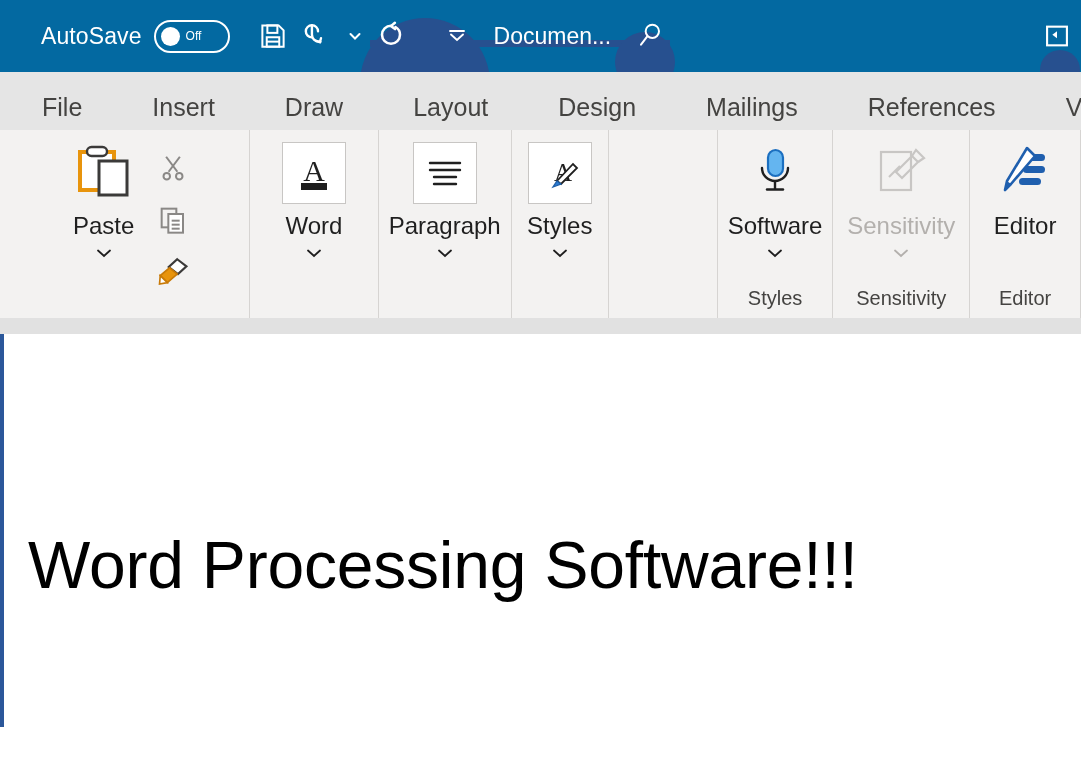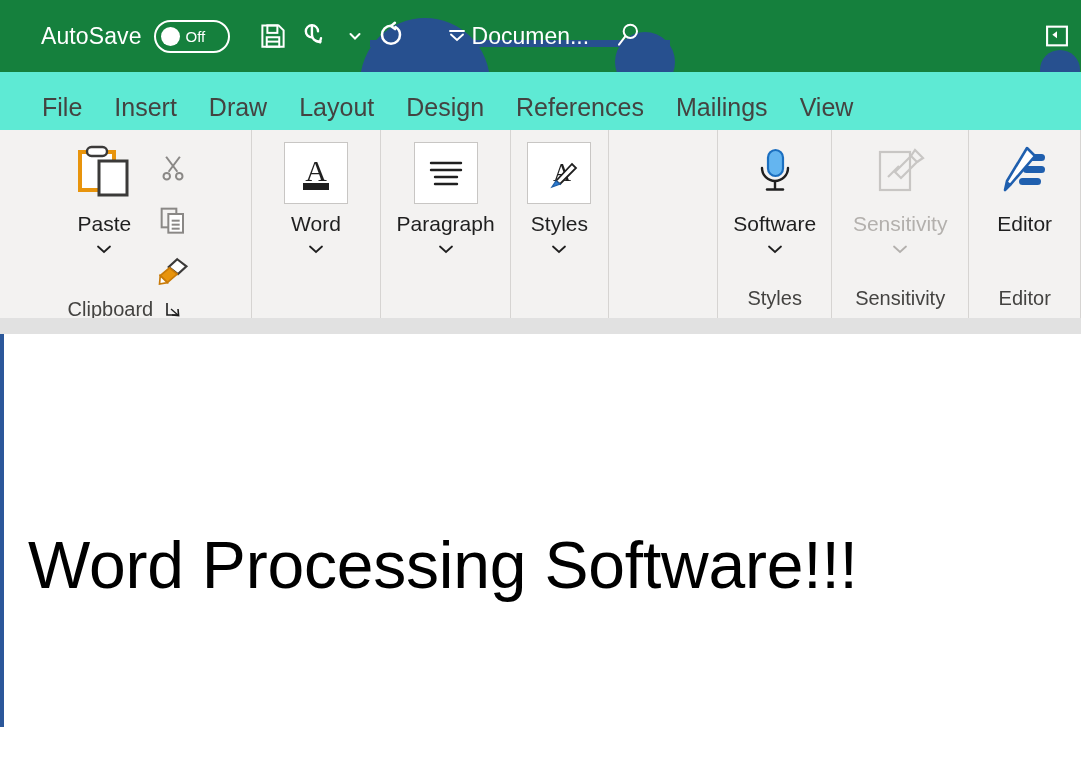--- a/index.html
+++ b/index.html
@@ -8,21 +8,21 @@
     overflow: hidden;
     font-family: "Liberation Sans", sans-serif;
     background: #ffffff;
   }
 
   #app { position: relative; width: 1081px; height: 780px; }
 
   
   .titlebar {
     position: absolute; left: 0; top: 0; width: 1081px; height: 72px;
-    background: #15803d; overflow: hidden;
+    background: #0369a1; overflow: hidden;
   }
   .tb-deco { position: absolute; border-radius: 50%; background: #27508F; }
   .tb-deco.d1 { width: 130px; height: 130px; left: 360px; top: 18px; }
   .tb-deco.d2 { width: 60px;  height: 60px;  left: 615px; top: 32px; }
   .tb-deco.d3 { width: 40px;  height: 40px;  left: 1040px;top: 50px; }
   .tb-bar-deco { position: absolute; height: 7px; background: #27508F; left: 370px; top: 40px; width: 300px; }
 
   .tb-left {
     position: absolute; left: 0; top: 0; height: 72px;
     display: flex; align-items: center; gap: 0px; z-index: 3;
@@ -30,31 +30,31 @@
   .autosave-label {
     color: #fff; font-size: 23px; margin-left: 41px; letter-spacing: .1px;
     white-space: nowrap;
   }
   .toggle {
     margin-left: 12px; width: 76px; height: 33px; border: 2.5px solid #fff;
     border-radius: 17px; display: flex; align-items: center; gap: 6px;
     padding-left: 5px; cursor: pointer;
   }
   .toggle .knob { width: 19px; height: 19px; border-radius: 50%; background: #fff; flex: none;}
-  .toggle .tlabel { color: #fff; font-size: 15px; }
+  .toggle .tlabel { color: #fff; font-size: 12px; }
 
   .qat { display: flex; align-items: center; gap: 0; margin-left: 20px; z-index:3; }
   .qbtn {
     width: 46px; height: 46px; display: flex; align-items: center; justify-content: center;
     cursor: pointer;
   }
   .qchev { width: 26px; height: 46px; display:flex; align-items:center; justify-content:center; cursor:pointer; }
 
   .doc-title {
-    color: #fff; font-size: 23px; margin-left: 2px; white-space: nowrap; z-index: 3;
+    color: #fff; font-size: 23px; margin-left: 24px; white-space: nowrap; z-index: 3;
   }
   .tb-search {
     width: 48px; height: 48px; display:flex; align-items:center; justify-content:center;
     margin-left: 16px; cursor: pointer; z-index: 3;
   }
 
   .account {
     position: absolute; right: 48px; top: 0; height: 72px; width: 280px;
     background: #143C6E; display: flex; align-items: center; justify-content: center;
     gap: 14px; z-index: 4; cursor: pointer;
@@ -66,21 +66,21 @@
     letter-spacing: .5px;
   }
   .ribbon-display {
     position: absolute; right: 0px; top: 0; width: 48px; height: 72px;
     display: flex; align-items: center; justify-content: center; z-index: 4; cursor: pointer;
   }
 
   
   .tabstrip {
     position: absolute; left: 0; top: 72px; width: 1081px; height: 58px;
-    background: #5eead4; display: flex; align-items: flex-end; overflow: hidden;
+    background: #e5e5e5; display: flex; align-items: flex-end; overflow: hidden; gap: 38px;
   }
   .tab {
     position: relative; padding: 0 16px 10px 16px; font-size: 25px; color: #444341;
     cursor: pointer; white-space: nowrap; line-height: 1;
   }
   .tab:first-child { margin-left: 26px; }
   .tab.active { color: #1F1F1F; font-weight: bold; }
   .tab.active::after {
     content: ""; position: absolute; left: 16px; right: 16px; bottom: 0px;
     height: 4px; background: #2B579A;
@@ -104,21 +104,21 @@
   .group-footer .dlg { cursor: pointer; display: inline-flex; }
 
   .bigbtn {
     display: flex; flex-direction: column; align-items: center; cursor: pointer;
     padding: 4px 10px 0 10px;
   }
   .bigbtn .iconbox {
     width: 64px; height: 62px; display: flex; align-items: center; justify-content: center;
   }
   .bigbtn .iconbox.framed { border: 1px solid #C8C6C4; background: #FFFFFF; }
-  .bigbtn .blabel { font-size: 21px; color: #1F1F1F; margin-top: 8px; white-space: nowrap; }
+  .bigbtn .blabel { font-size: 24px; color: #1F1F1F; margin-top: 8px; white-space: nowrap; }
   .bigbtn .chev { margin-top: 6px; }
   .bigbtn.disabled .blabel { color: #B3B0AD; }
 
   .smallcol { display: flex; flex-direction: column; align-items: center; padding-top: 4px; }
   .smallbtn {
     width: 54px; height: 52px; display: flex; align-items: center; justify-content: center;
     cursor: pointer;
   }
 
   
@@ -212,22 +212,22 @@
       </svg>
     </div>
   </div>
 
   <div class="tabstrip">
     <div class="tab">File</div>
     <div class="tab">Insert</div>
     <div class="tab">Draw</div>
     <div class="tab">Layout</div>
     <div class="tab">Design</div>
+    <div class="tab">Mailings</div>
     <div class="tab">References</div>
-    <div class="tab">Mailings</div>
     <div class="tab">View</div>
   </div>
 
   <div class="ribbon">
 
     <div class="group" style="width:270px">
       <div class="group-items">
         <div class="bigbtn" style="padding-left:22px">
           <div class="iconbox">
             <svg width="60" height="58" viewBox="0 0 60 58">
@@ -263,30 +263,20 @@
             </svg>
           </div>
           <div class="smallbtn">
             <svg width="34" height="34" viewBox="0 0 24 24">
               <path d="M15 3 L21.5 8 L15.5 13.5 L9 8.5 Z" fill="#fff" stroke="#3B3A39" stroke-width="1.5"></path>
               <path d="M9.5 9 L15 13.5 L8 19.5 L3 14.5 Z" fill="#E8940C" stroke="#C87A08" stroke-width="1.2"></path>
               <path d="M3 14.5 L8 19.5 L2.5 20.5 Z" fill="#fff" stroke="#C87A08" stroke-width="1.2"></path>
             </svg>
           </div>
         </div>
-      </div>
-      <div class="group-footer">
-        <span>Clipboard</span>
-        <span class="dlg">
-          <svg width="20" height="20" viewBox="0 0 20 20" fill="none" stroke="#1F1F1F" stroke-width="1.6">
-            <path d="M4 3 L4 15 L16 15"></path>
-            <path d="M15 9 L15.6 15.6 L9 15"></path>
-            <path d="M8 9 L15.5 15.5" stroke-width="1.4"></path>
-          </svg>
-        </span>
       </div>
     </div>
 
     <div class="group" style="width:139px">
       <div class="group-items">
         <div class="bigbtn">
           <div class="iconbox framed">
             <svg width="46" height="44" viewBox="0 0 46 44">
               <text x="23" y="30" font-family="'Liberation Serif', serif" font-size="30" fill="#1F1F1F" text-anchor="middle">A</text>
               <rect x="10" y="32" width="26" height="7" fill="#1F1F1F"></rect>

